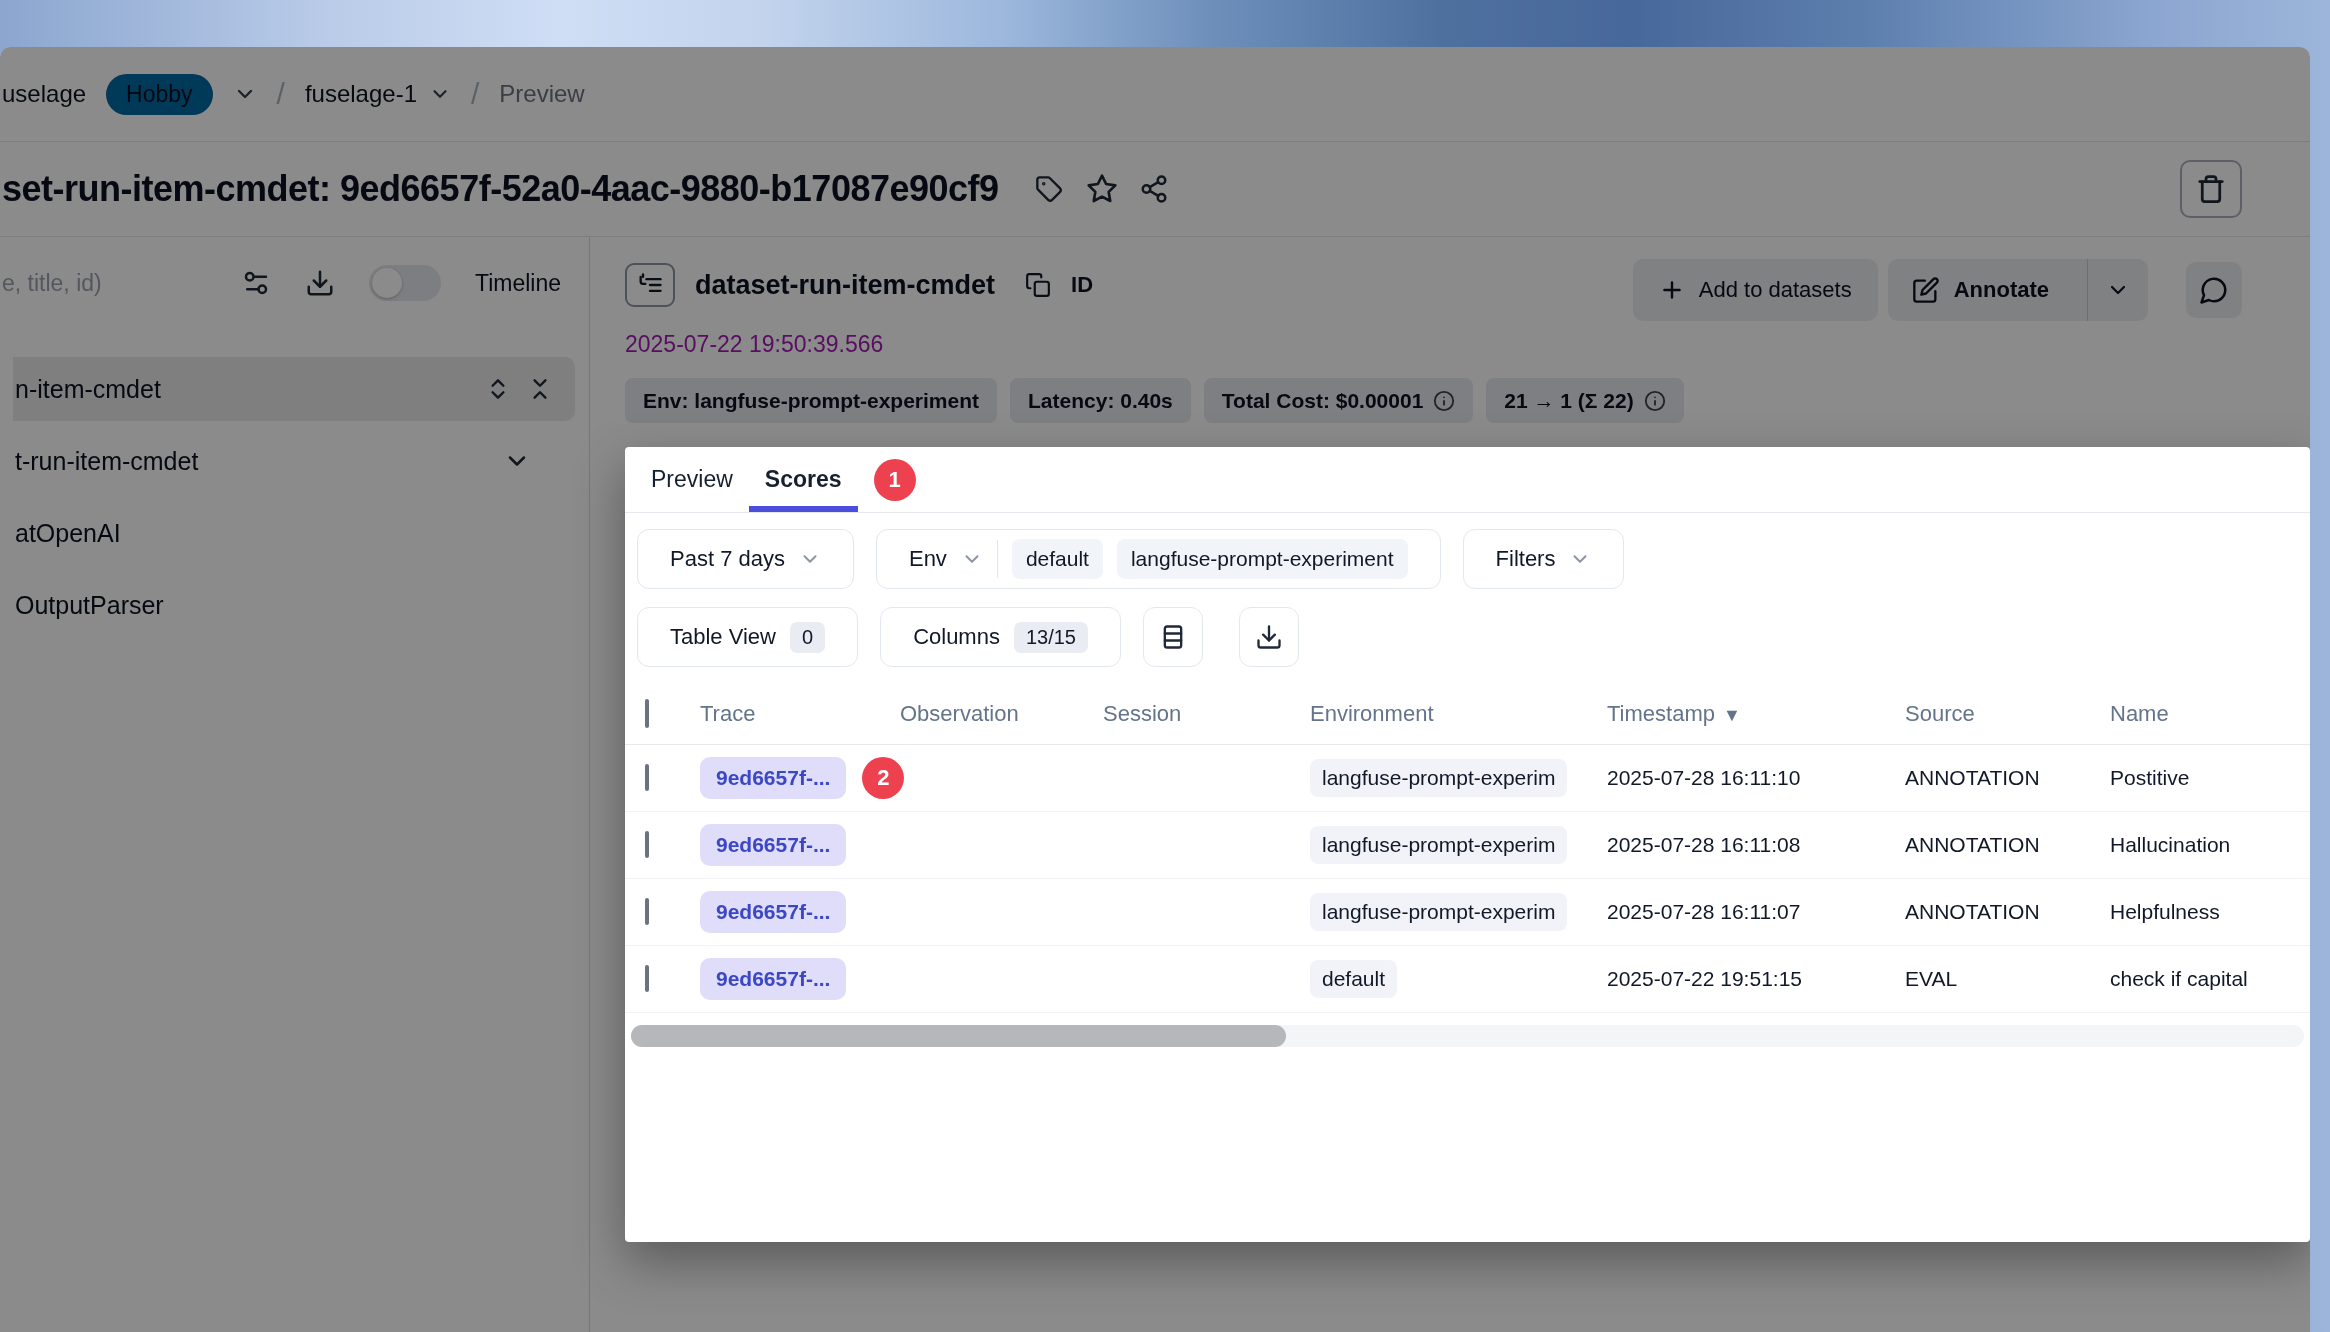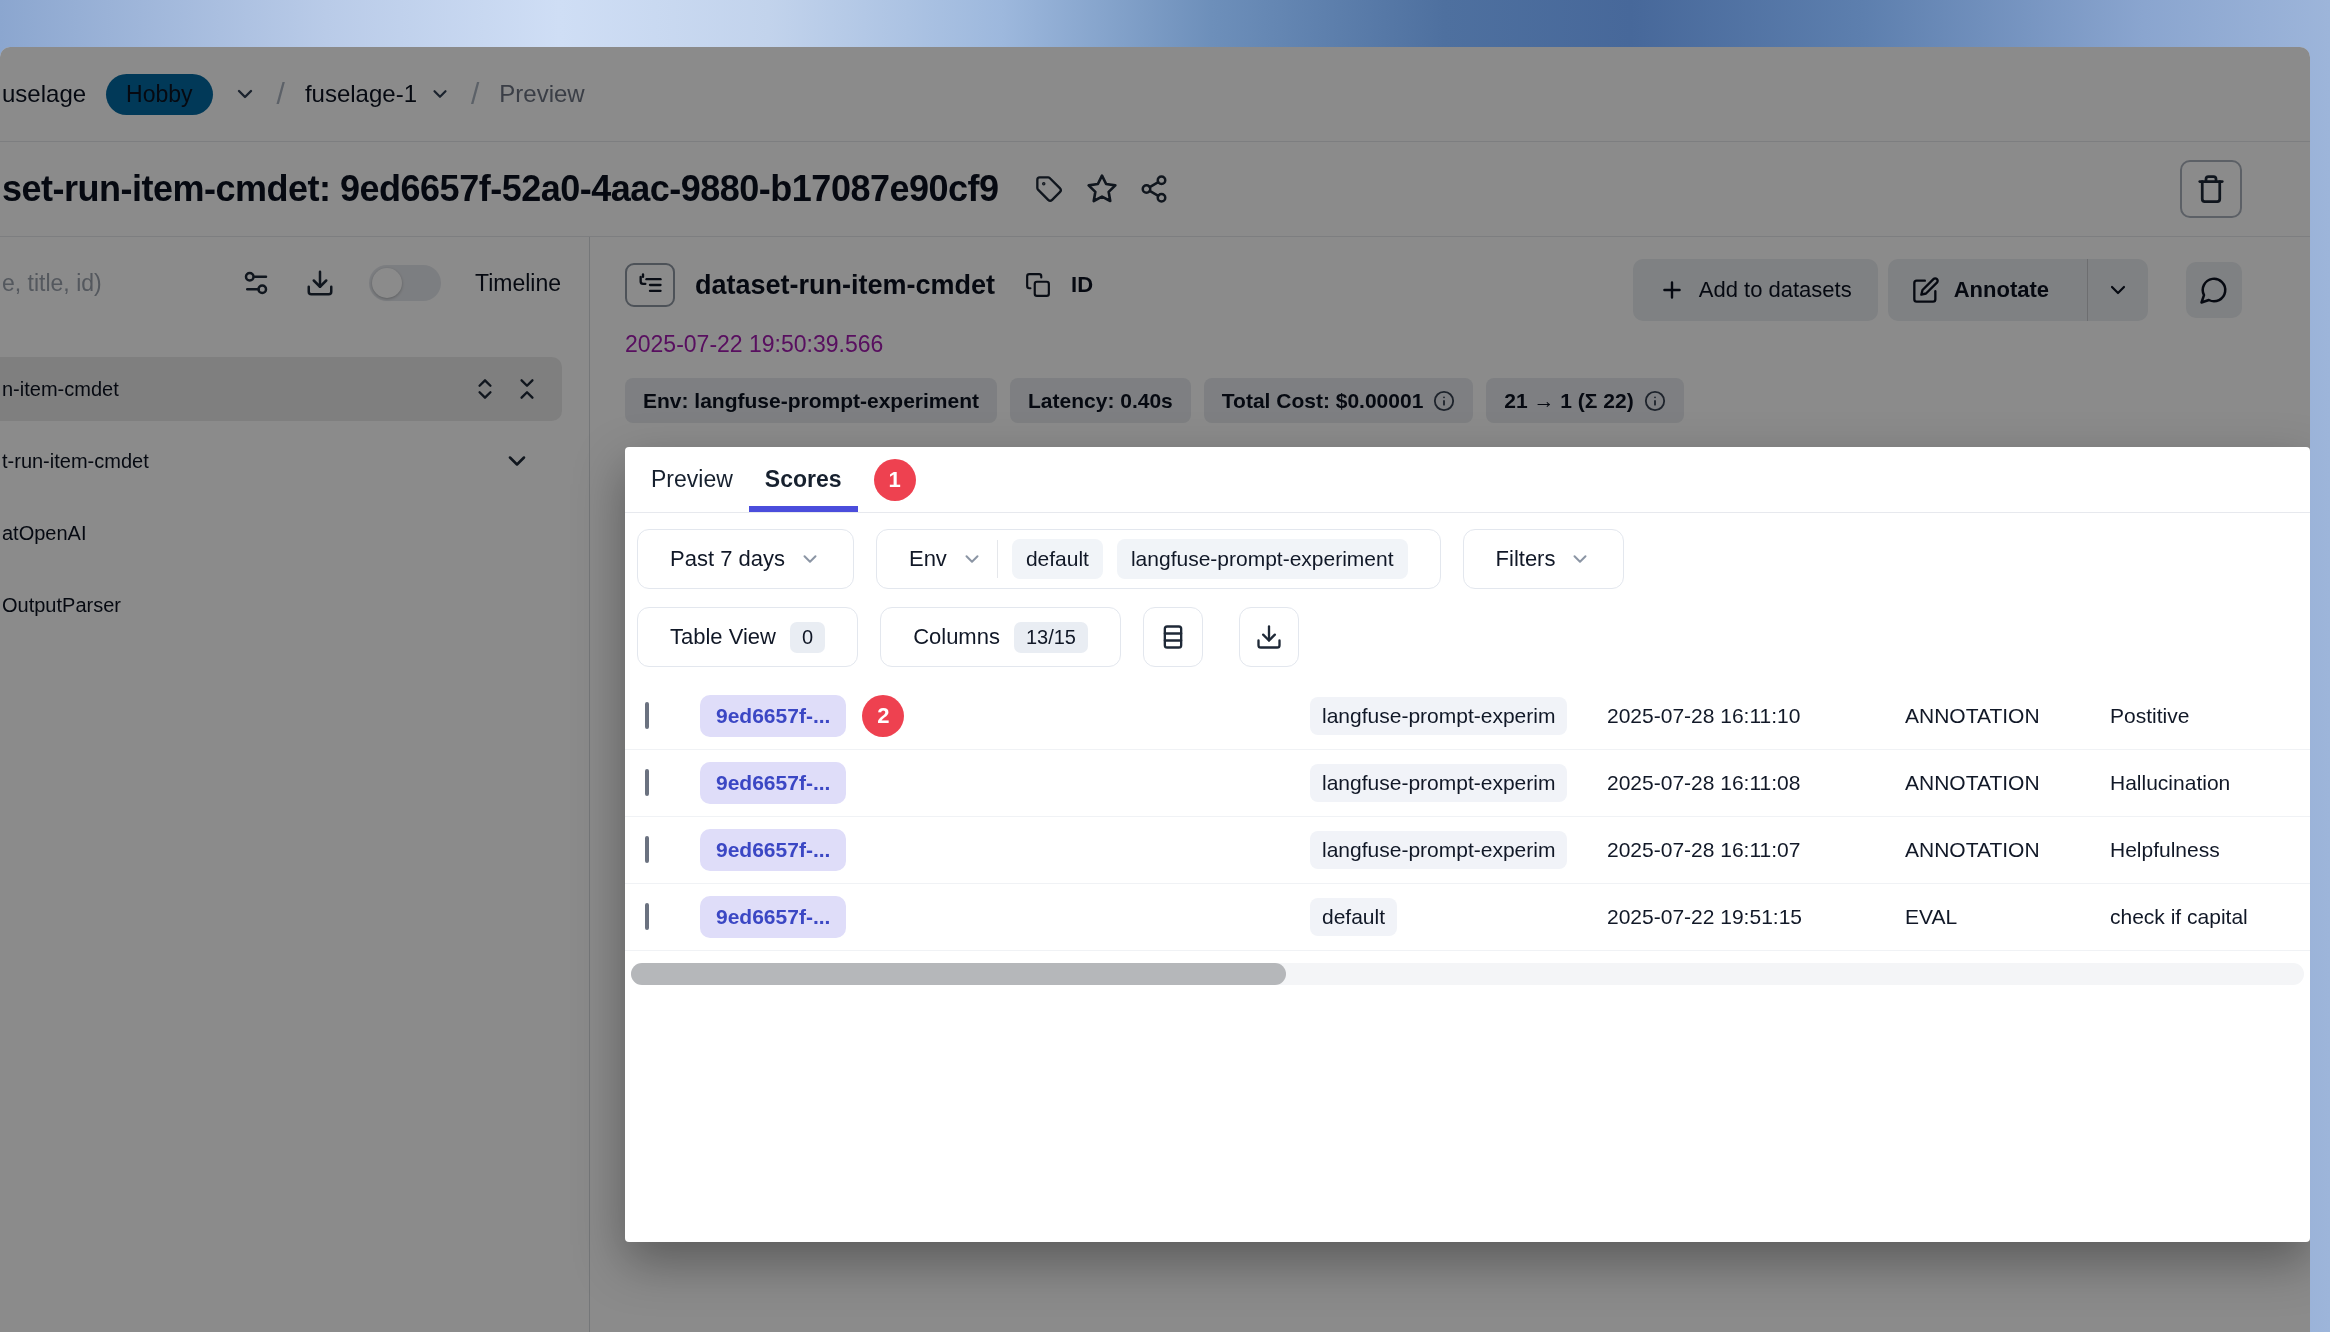--- a/index.html
+++ b/index.html
@@ -33,21 +33,21 @@
 
   
   .content { display:flex; height:1095px; }
   .sidebar { width:590px; border-right:1px solid #d6dade; padding-top:16px; flex:none; }
   .search-row { height:60px; display:flex; align-items:center; gap:34px; padding:0 28px 0 2px; }
   .search-ph { flex:1; color:#9aa1ac; font-size:23px; white-space:nowrap; overflow:hidden; }
   .toggle { width:72px; height:36px; background:#e4e7ec; border-radius:999px; position:relative; flex:none; }
   .toggle .knob { position:absolute; left:3px; top:3px; width:30px; height:30px; border-radius:50%;
     background:#ffffff; box-shadow:0 1px 3px rgba(0,0,0,.25); }
   .timeline-label { font-size:23px; }
-  .tree { margin-top:44px; font-size:20px; }
+  .tree { margin-top:44px; font-size:25px;margin-left:13px; }
   .t-item { height:64px; display:flex; align-items:center; padding:0 58px 0 2px; margin-bottom:8px; white-space:nowrap; }
   .t-item.selected { background:rgba(0,0,0,0.085); border-radius:0 10px 10px 0; width:562px; padding-right:22px; }
   .t-item .right { margin-left:auto; display:flex; gap:16px; align-items:center; }
 
   .main { flex:1; position:relative; padding:26px 0 0 35px; }
   .d-header { display:flex; align-items:center; gap:20px; }
   .obj-icon { width:50px; height:44px; border:2px solid #8d96a2; border-radius:9px; flex:none; }
   .d-title { font-size:27px; font-weight:700; }
   .id-label { font-size:22px; font-weight:600; }
   .actions { position:absolute; top:22px; right:68px; display:flex; align-items:center; gap:10px; }
@@ -377,20 +377,32 @@
                   <path d="M21 15v4a2 2 0 0 1-2 2H5a2 2 0 0 1-2-2v-4"></path>
                   <path d="M7 10l5 5 5-5"></path>
                   <path d="M12 15V3"></path>
                 </svg>
             </span>
           </button>
         </div>
       </div>
 
       <div class="grid">
+        <div class="g-head">
+          <span class="c-cb"><span class="cb"></span></span>
+          <span class="c-trace">Trace</span>
+          <span class="c-obs">Observation</span>
+          <span class="c-sess">Session</span>
+          <span class="c-env">Environment</span>
+          <span class="c-ts">
+            <span>Timestamp</span><span class="sort-tri">▼</span>
+          </span>
+          <span class="c-src">Source</span>
+          <span class="c-name">Name</span>
+        </div>
 
         <div class="g-row">
           <span class="c-cb"><span class="cb"></span></span>
           <span class="c-trace">
             <span class="trace-pill">9ed6657f-...</span>
             <span class="count-bubble row-bubble">2</span>
           </span>
           <span class="c-obs"></span>
           <span class="c-sess"></span>
           <span class="c-env"><span class="env-chip">langfuse-prompt-experim</span></span>

